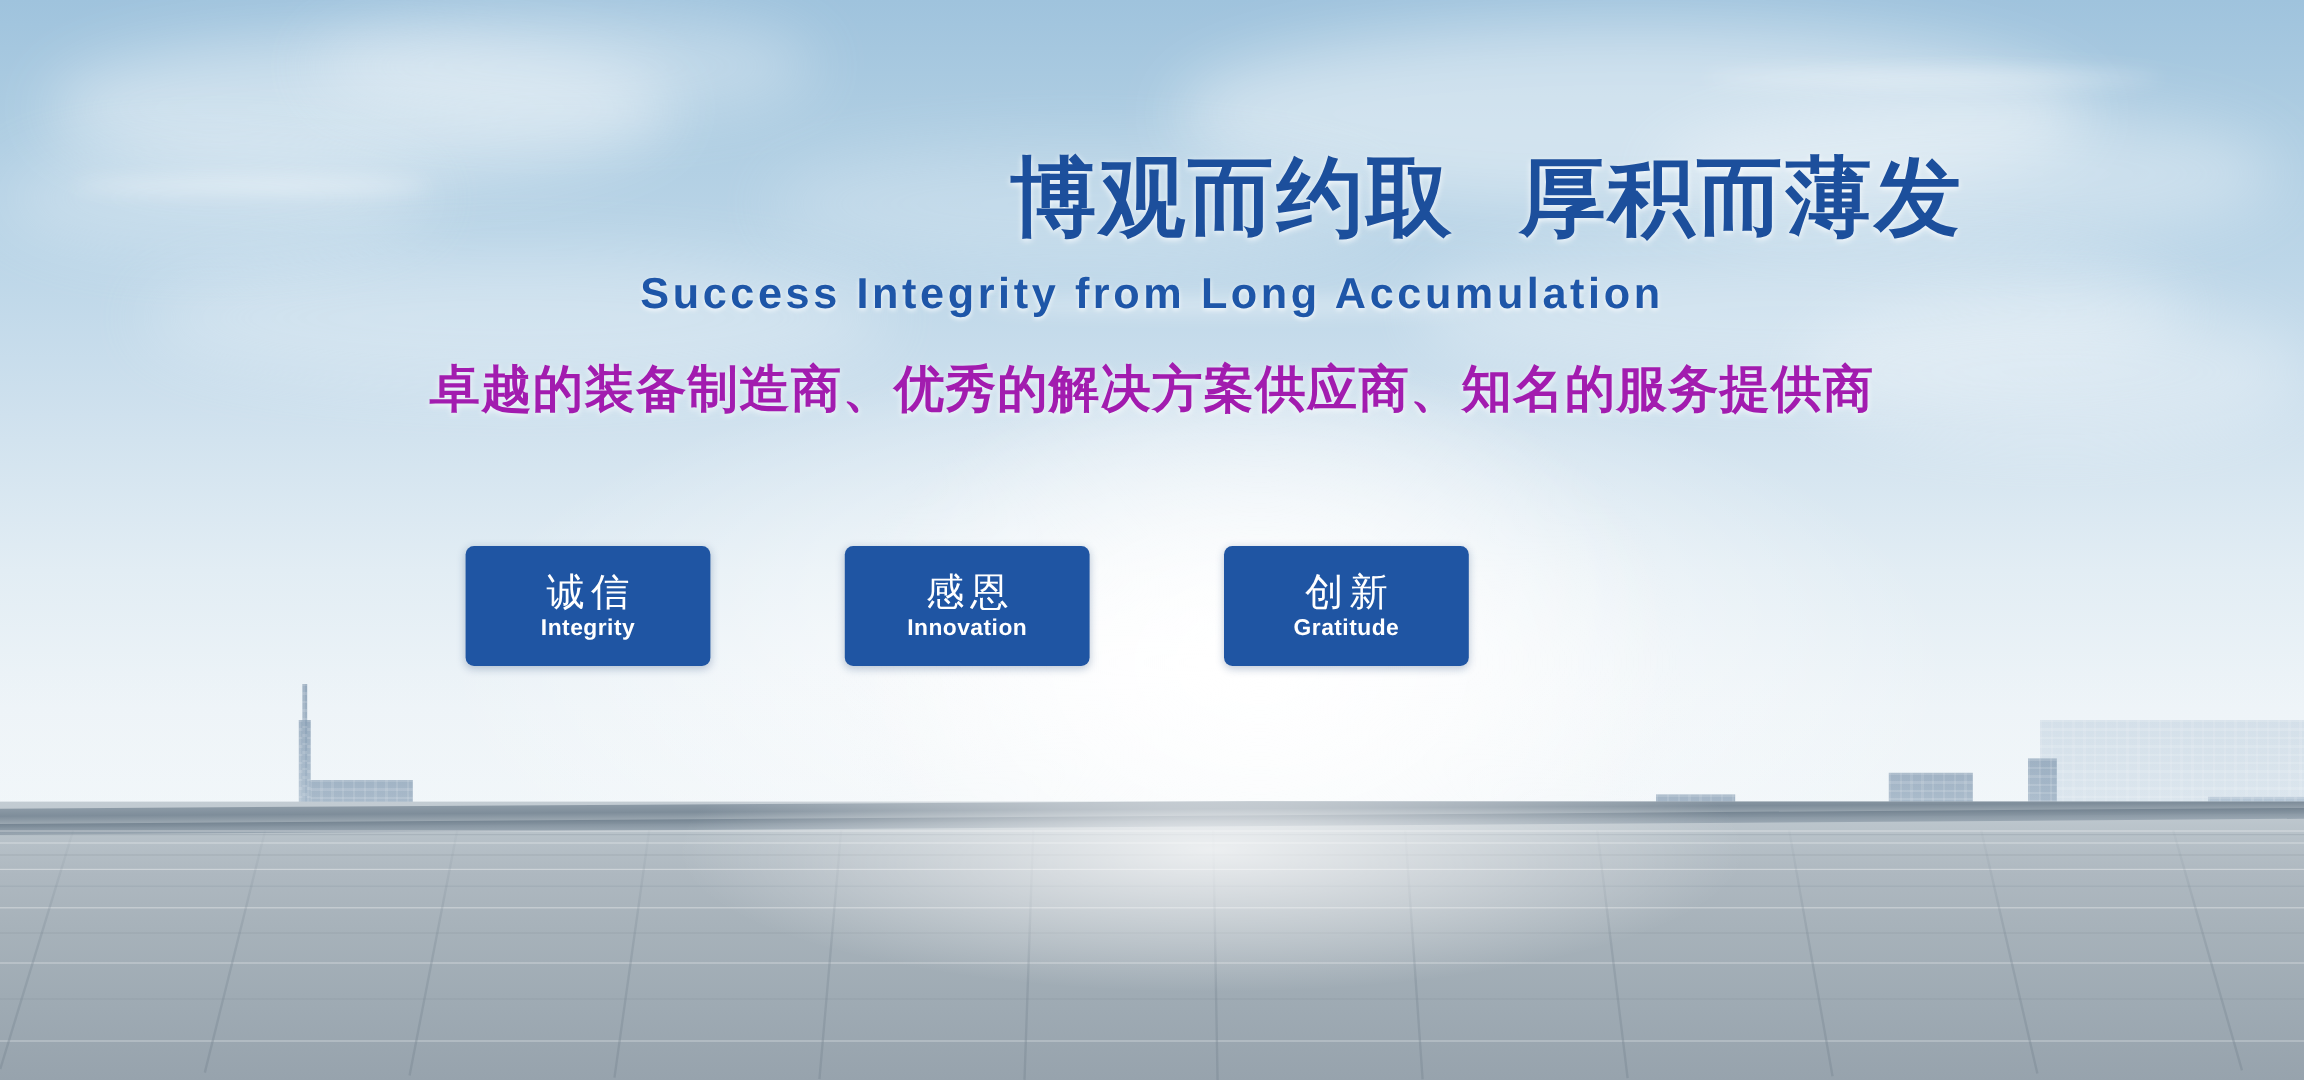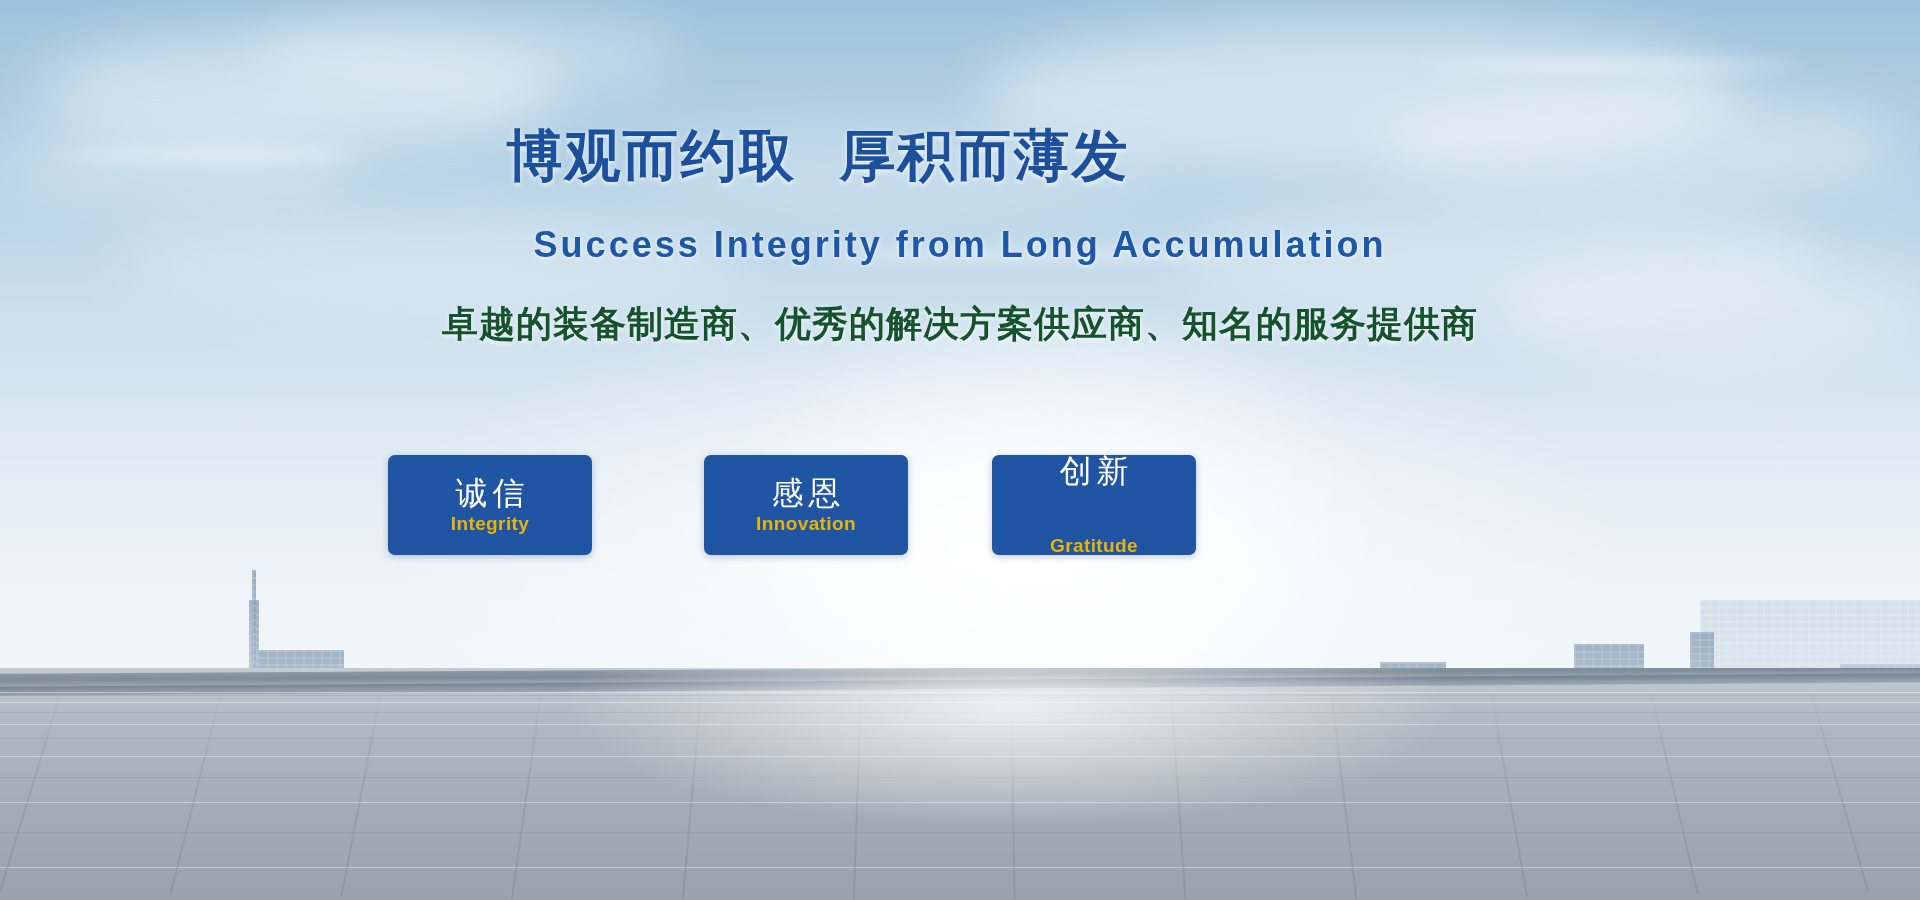--- a/index.html
+++ b/index.html
@@ -76,62 +76,62 @@
   
   .vline{position:absolute;bottom:0;width:2px;background:linear-gradient(180deg,rgba(120,134,146,.05) 0%,rgba(120,134,146,.30) 45%,rgba(120,134,146,.42) 100%);transform-origin:50% 0;}
   .groundglow{
     position:absolute;left:560px;top:-40px;width:900px;height:200px;
     background:radial-gradient(ellipse at 50% 40%,rgba(255,255,255,.75) 0%,rgba(255,255,255,0) 70%);
   }
 
   
   .content{position:absolute;left:0;top:0;width:1920px;height:900px;}
   .headline{
-    position:absolute;left:0;top:128px;width:1636px;text-align:center;
-    font-size:56px;font-weight:bold;color:#1c4f9c;letter-spacing:2px;line-height:1;
+    position:absolute;left:0;top:128px;width:1636px;text-align:right;
+    font-size:72px;font-weight:bold;color:#1c4f9c;letter-spacing:2px;line-height:1;
     text-shadow:0 2px 5px rgba(255,255,255,.85);
     font-family:"DejaVu Sans","Liberation Sans",sans-serif;
     white-space:pre;
   }
   .headline-en{
     position:absolute;left:0;top:227px;width:1920px;text-align:center;
     font-size:36px;font-weight:bold;color:#1e56a8;letter-spacing:3px;line-height:1;
     text-shadow:0 1px 4px rgba(255,255,255,.8);
   }
   .subline{
     position:absolute;left:0;top:306px;width:1920px;text-align:center;
-    font-size:36px;font-weight:bold;color:#14532d;letter-spacing:1px;line-height:1;
+    font-size:42px;font-weight:bold;color:#a21caf;letter-spacing:1px;line-height:1;
     text-shadow:0 2px 5px rgba(255,255,255,.8);
-    font-family:Liberation Sans, sans-serif;
+    font-family:Liberation Mono, monospace;
   }
   .subline-en{
     position:absolute;left:0;top:366px;width:1920px;text-align:center;
     font-size:21px;font-weight:bold;color:#1e56a8;letter-spacing:.6px;line-height:1;
     text-shadow:0 1px 3px rgba(255,255,255,.8);
   }
 
   
   .cards{position:absolute;left:388px;top:455px;width:1160px;height:100px;}
   .card{
     position:absolute;top:0;width:204px;height:100px;border-radius:7px;
     background:#1f55a3;
     display:flex;flex-direction:column;align-items:center;justify-content:center;
     box-shadow:0 2px 7px rgba(25,60,115,.28);
   }
   .card:nth-child(1){left:0;}
   .card:nth-child(2){left:316px;}
-  .card:nth-child(3){left:604px;justify-content:space-between;}
+  .card:nth-child(3){left:632px;}
   .card:nth-child(4){left:947px;}
   .card-cn{
     color:#ffffff;font-size:32px;font-weight:500;letter-spacing:5px;line-height:1.05;
     font-family:"DejaVu Sans","Liberation Sans",sans-serif;margin-bottom:4px;
     text-indent:5px;
   }
   .card-en{
-    color:#eab308;font-size:19px;font-weight:bold;letter-spacing:.4px;line-height:1;
+    color:#ffffff;font-size:19px;font-weight:bold;letter-spacing:.4px;line-height:1;
   }
 </style>
 </head>
 <body>
 
 <div class="banner">
 
   <div class="sky">
     <div class="cloud c1"></div>
     <div class="cloud c2"></div>

